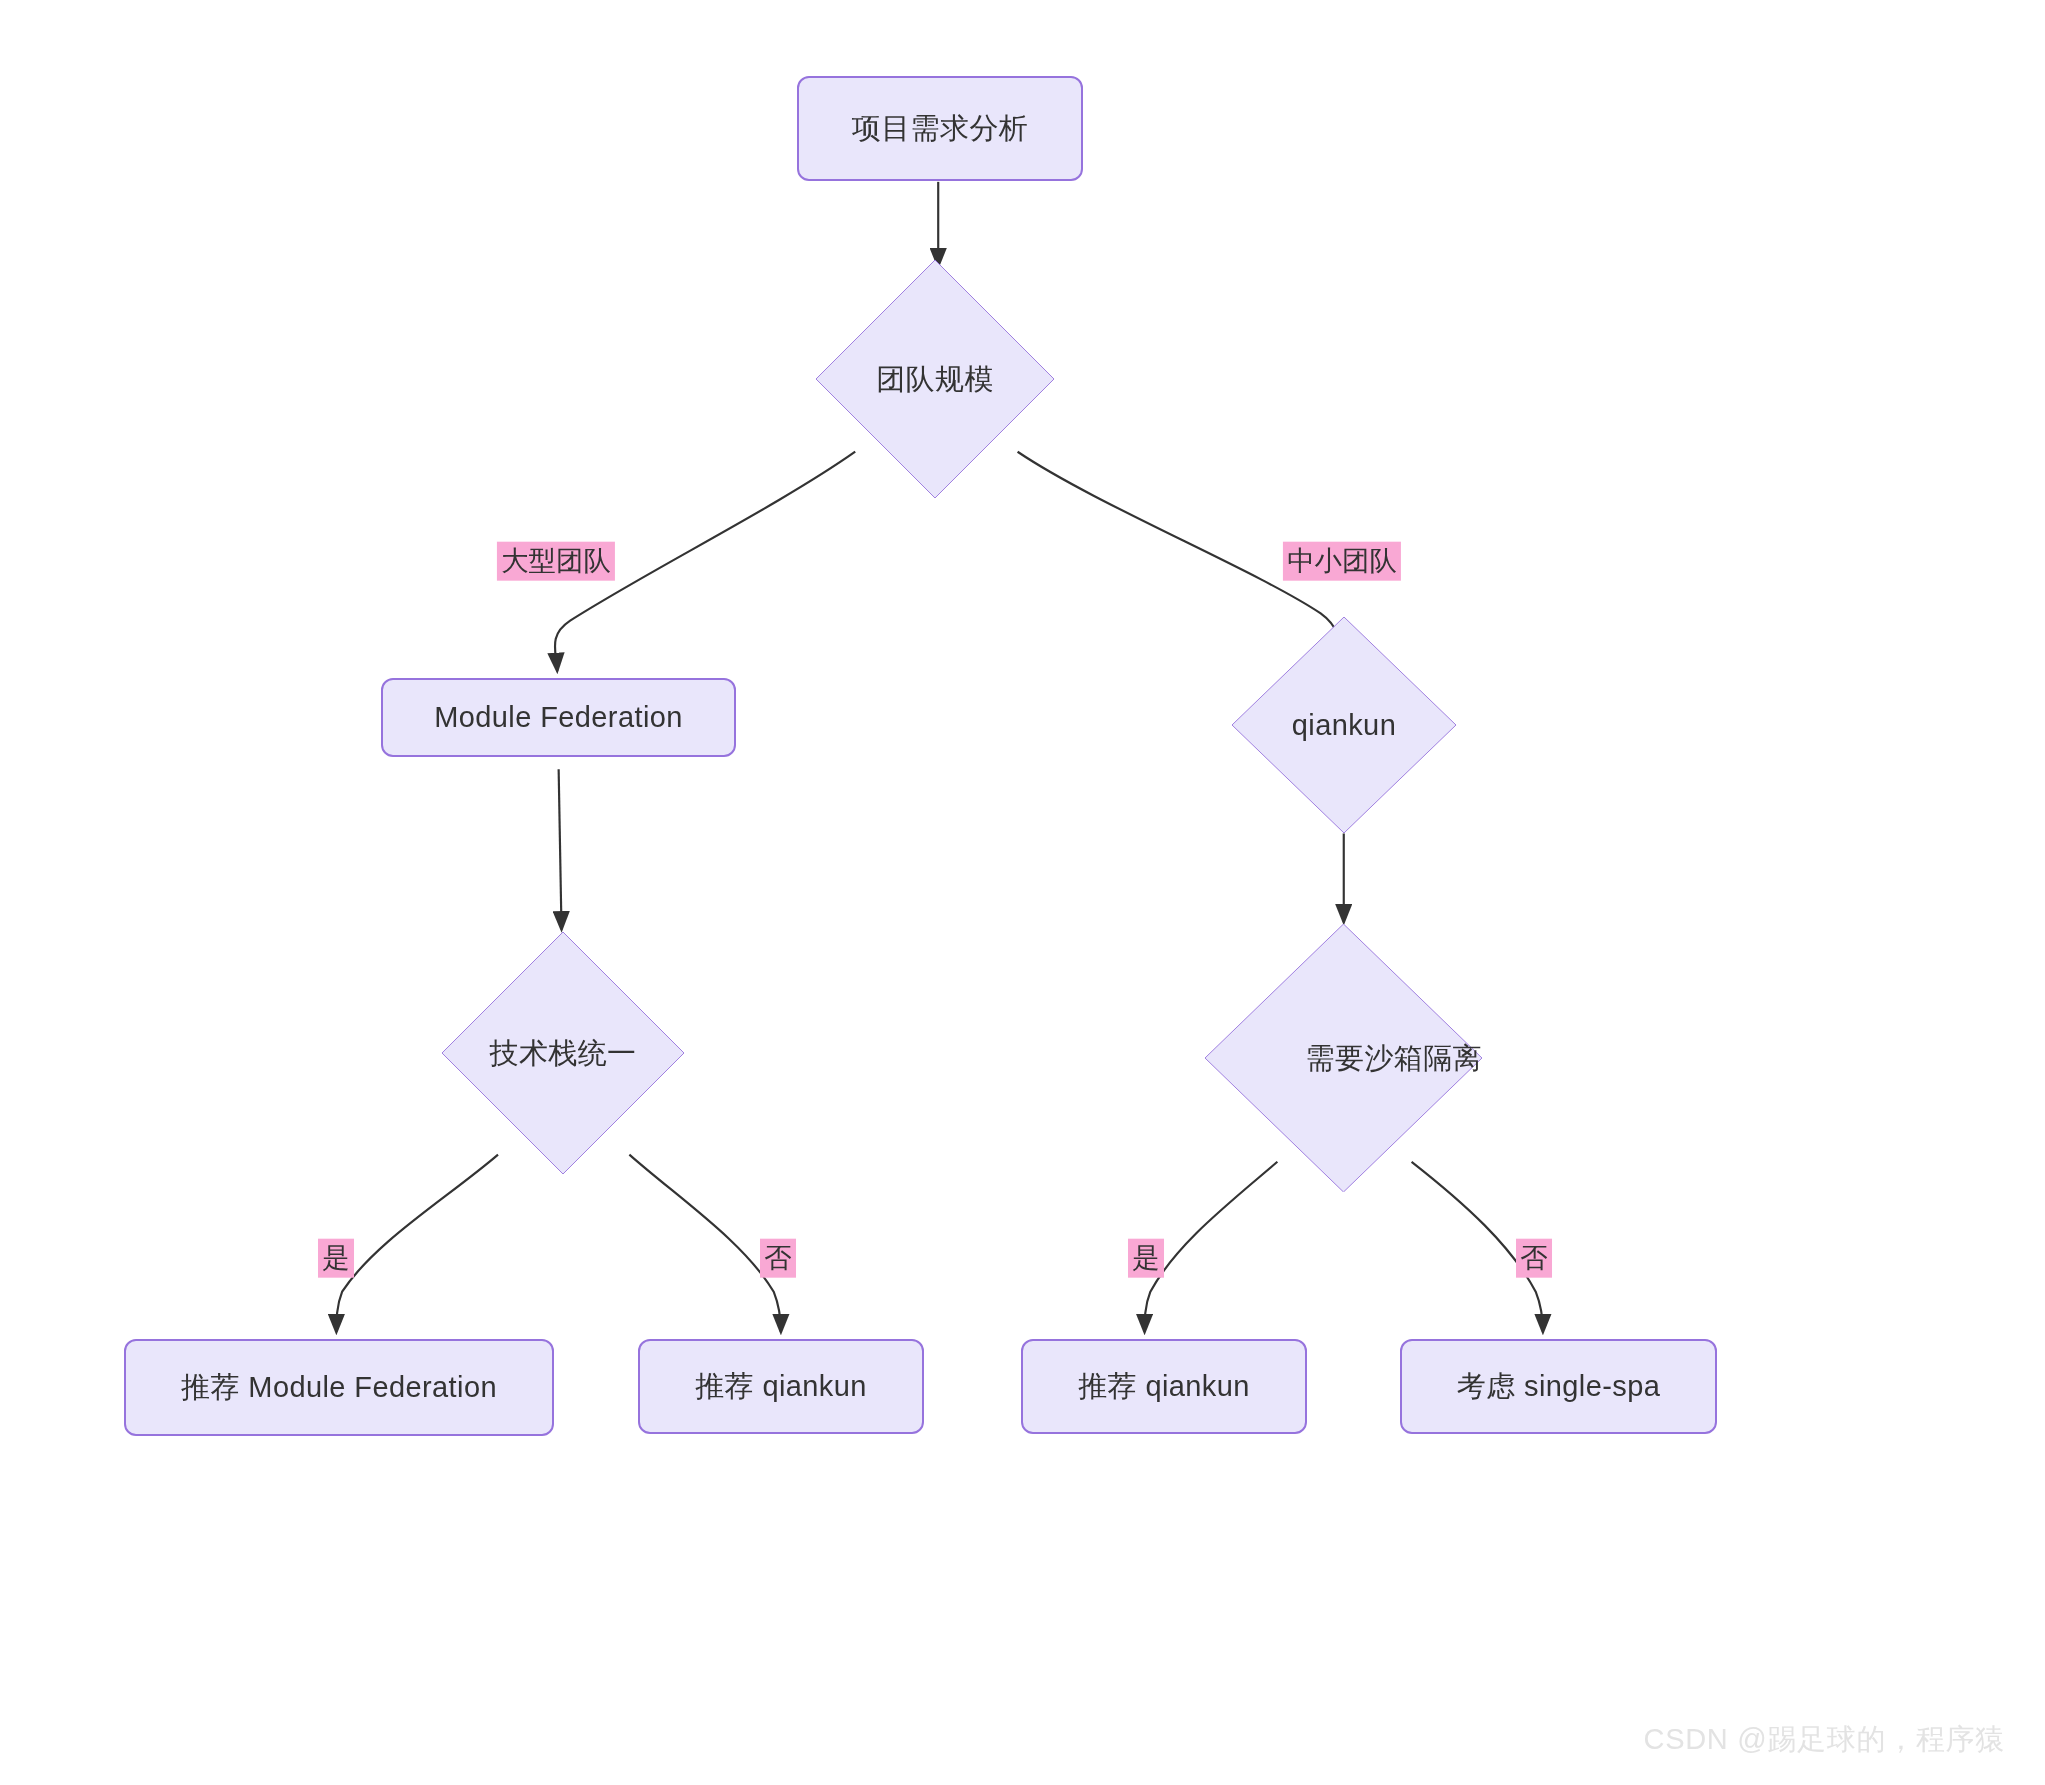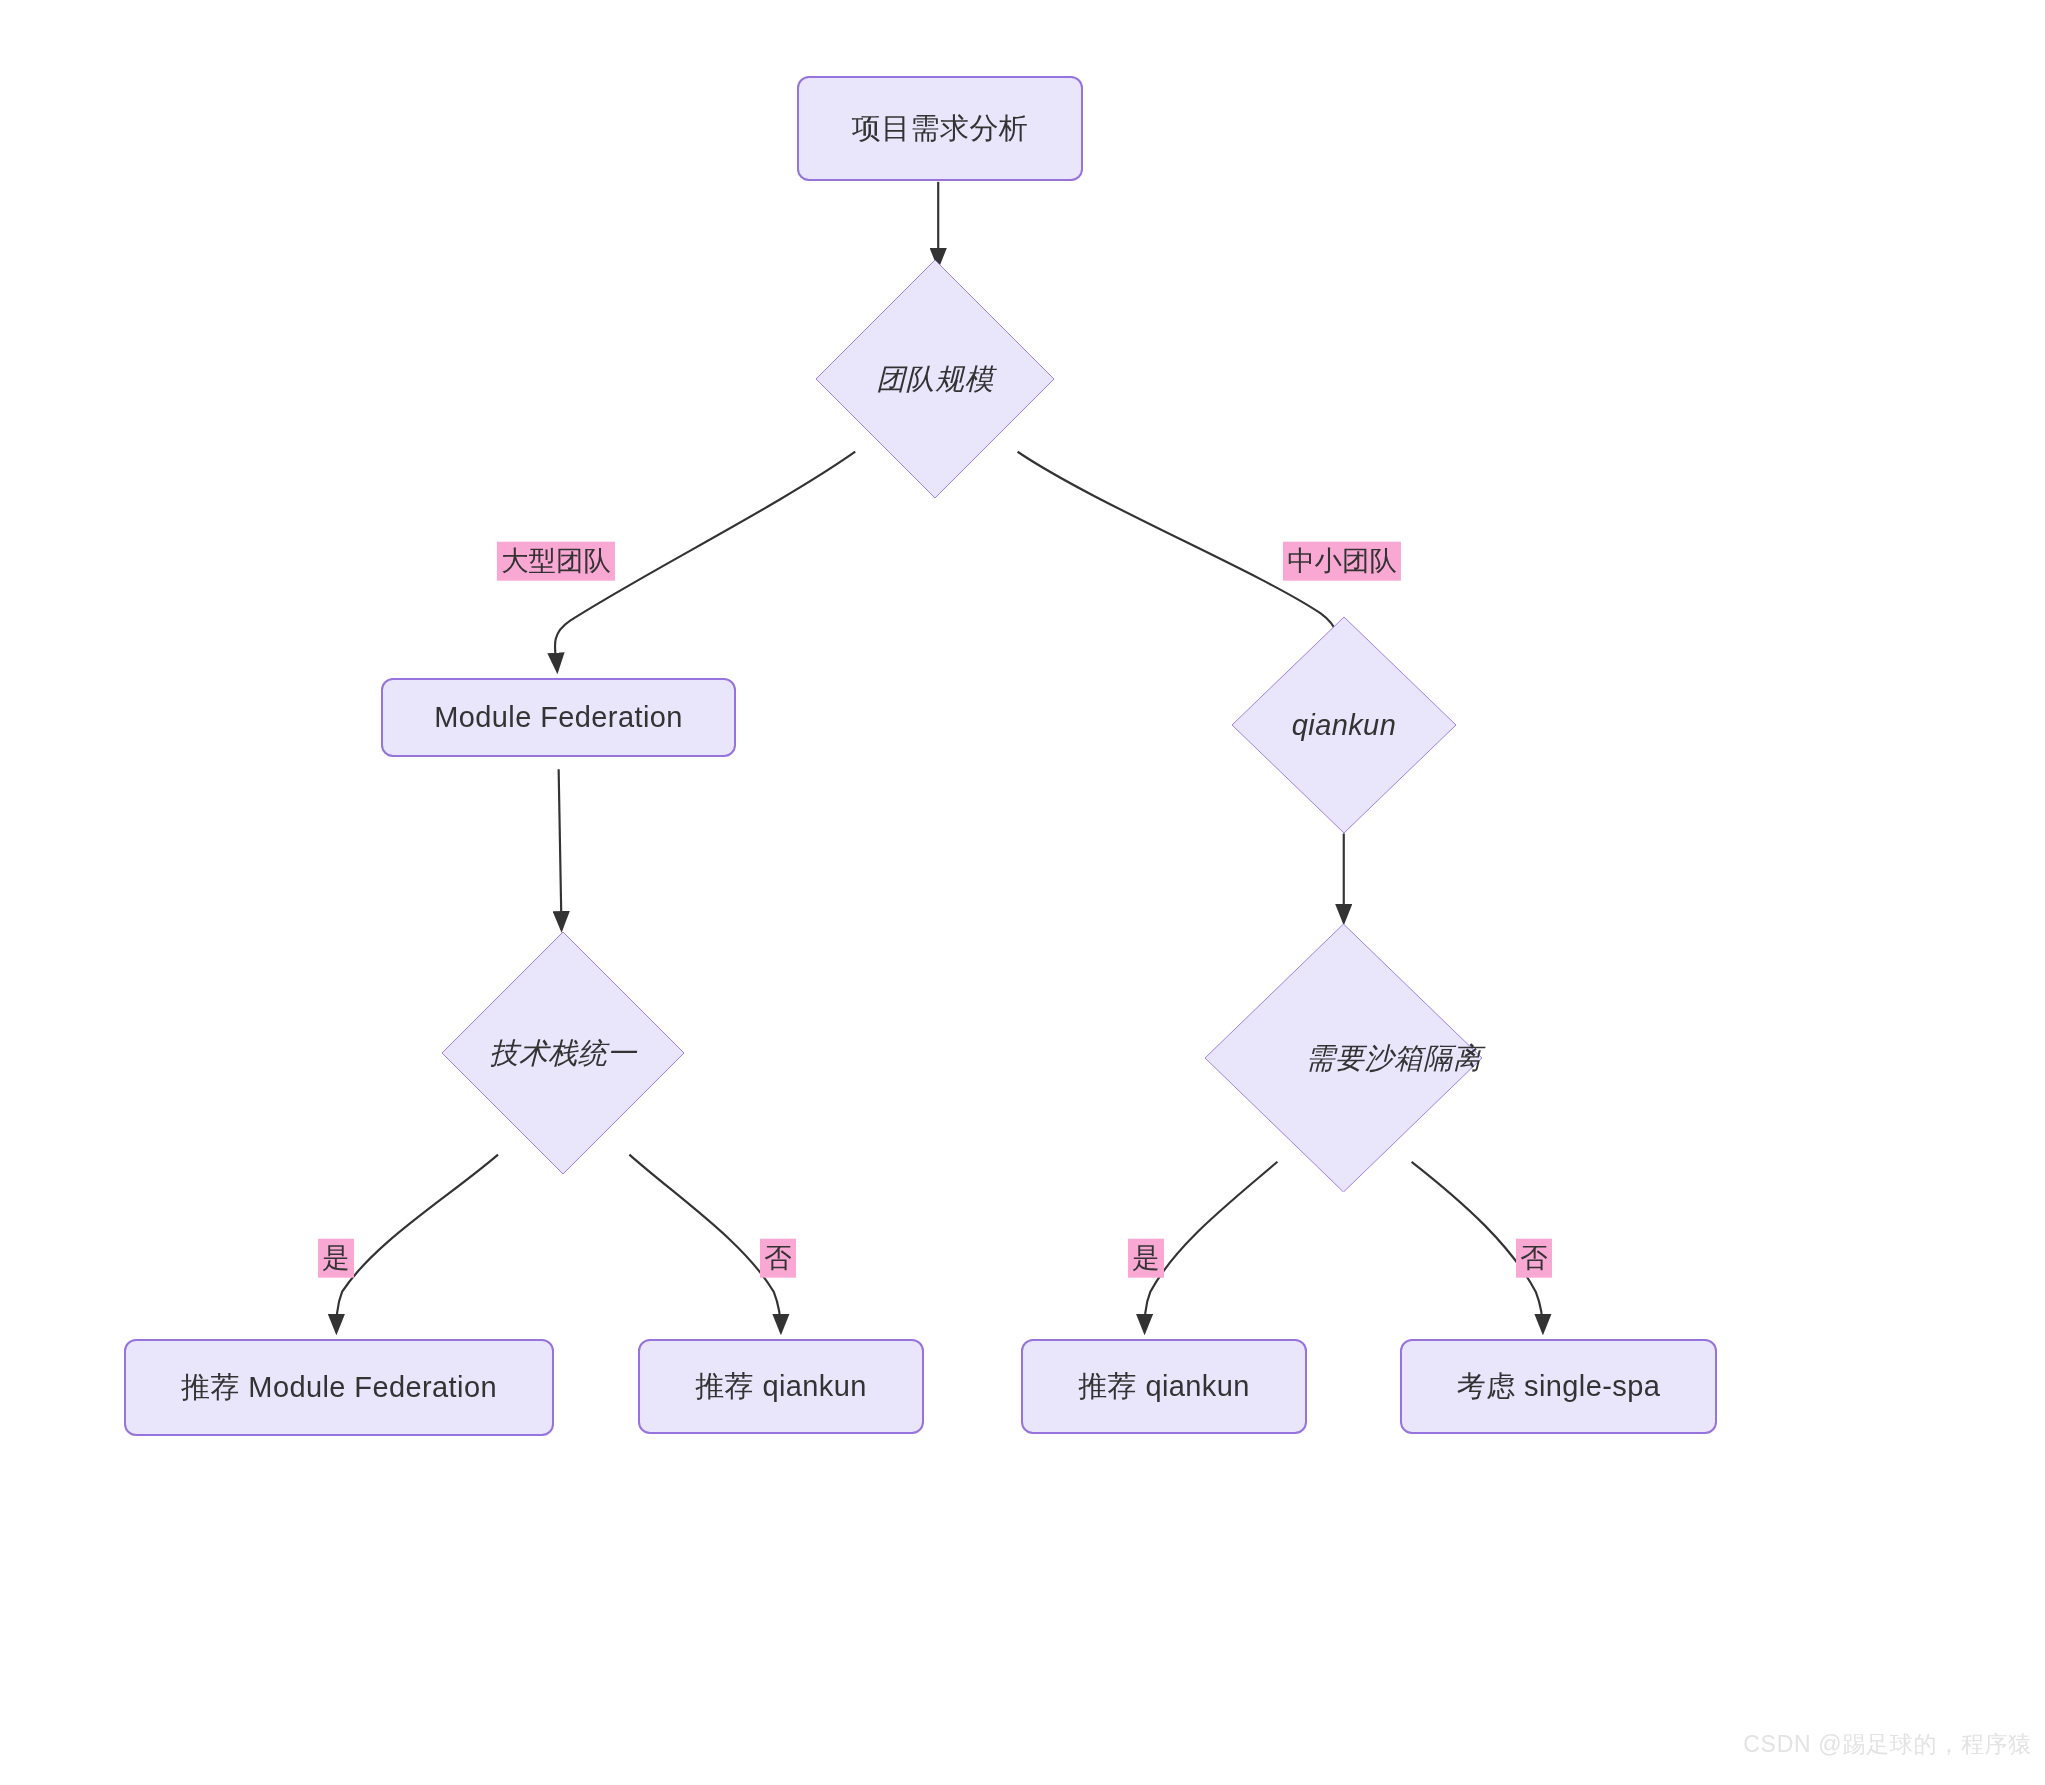--- a/index.html
+++ b/index.html
@@ -42,21 +42,20 @@
   .node-rect .node-label {
     color: #333333;
     font-size: 29px;
     line-height: 1.2;
     letter-spacing: 0.4px;
     white-space: nowrap;
   }
   .node-diamond {
     background: transparent;
     border: none;
-    font-style: italic;
   }
   .node-diamond .diamond-shape {
     position: absolute;
     left: 0;
     top: 0;
     width: 100%;
     height: 100%;
   }
   .node-diamond .node-label {
     position: relative;
@@ -73,24 +72,24 @@
     color: #333333;
     font-size: 27.4px;
     line-height: 1.25;
     padding: 2.2px 4.3px;
     white-space: nowrap;
     transform: translate(-50%, -50%);
     box-sizing: border-box;
   }
   #watermark {
     position: absolute;
-    right: 14px;
+    right: 41px;
     bottom: 26px;
     color: #e3e3e3;
-    font-size: 23px;
+    font-size: 29px;
     letter-spacing: 0.7px;
     white-space: nowrap;
     user-select: none;
   }
 </style>
 </head>
 <body>
 
 <div id="canvas">
 

